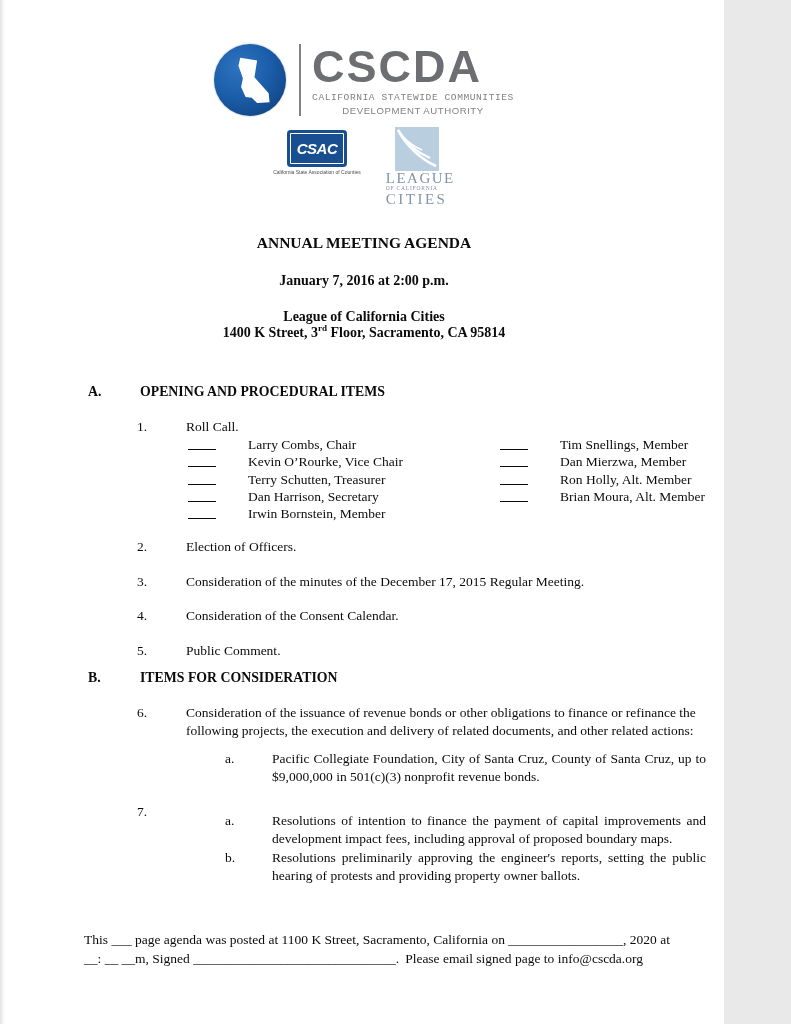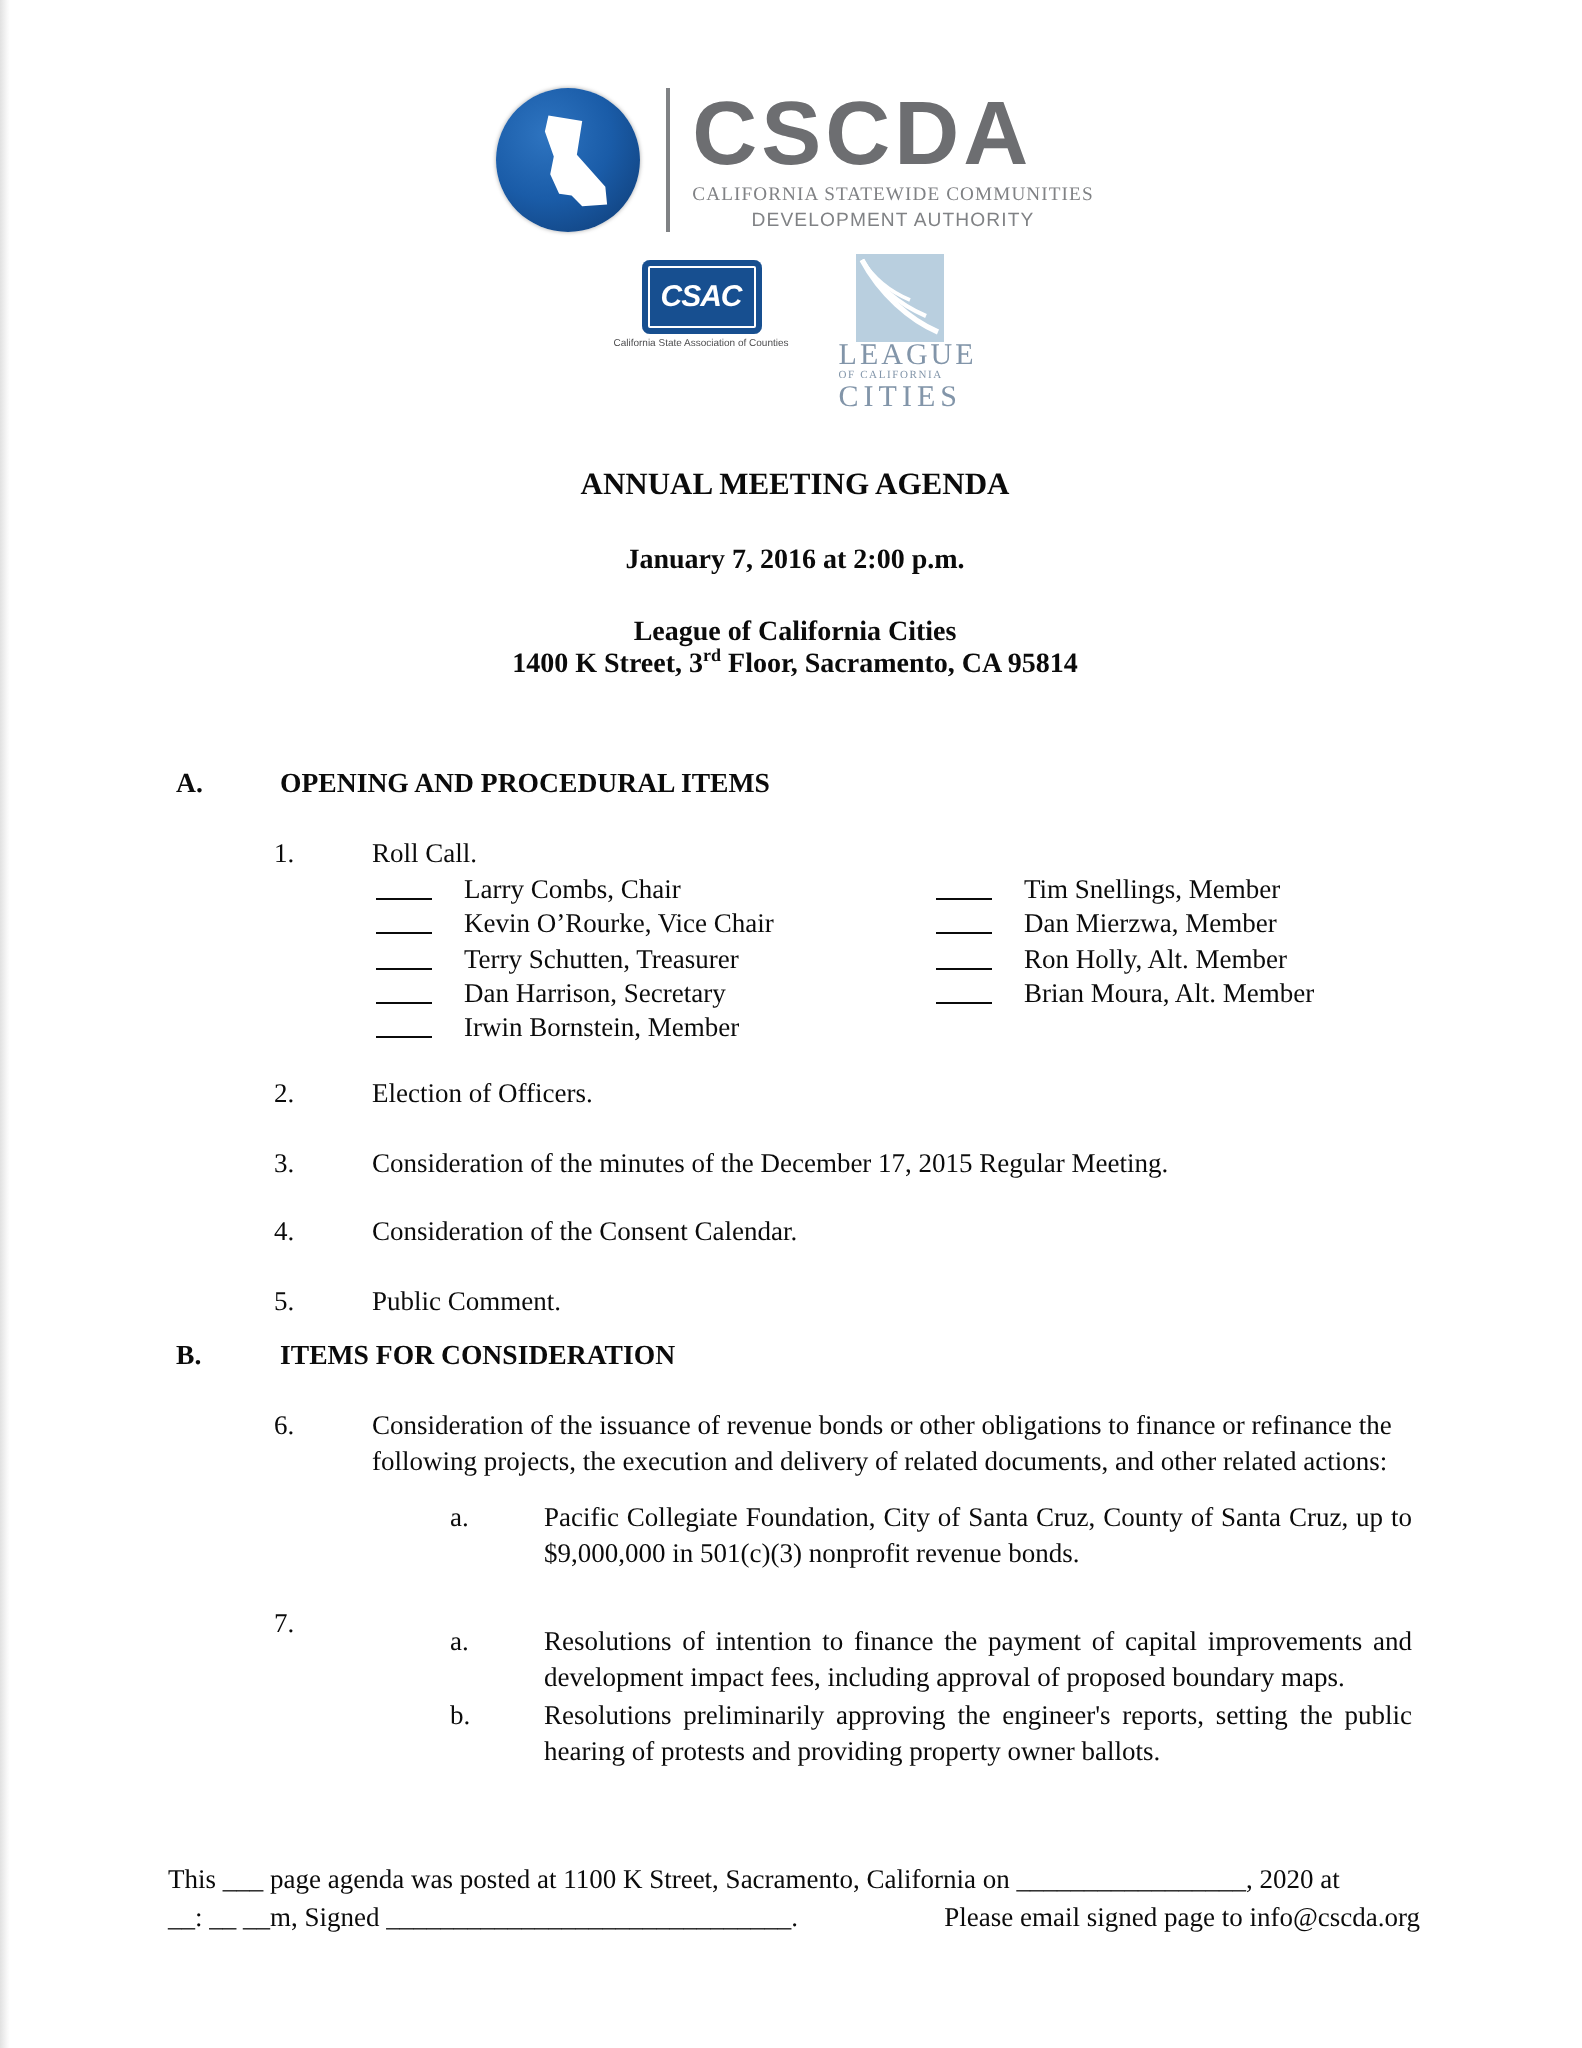--- a/index.html
+++ b/index.html
@@ -1,19 +1,19 @@
 <!DOCTYPE html>
 <html><head>
 <meta charset="utf-8">
 <style>
   * { margin:0; padding:0; box-sizing:border-box; }
   html,body { background:#e9e9e9; }
   body { width:791px; height:1024px; margin:0 auto; font-family:"Liberation Serif", serif; color:#0b0b0b; }
   .page {
-    width:791px; height:1024px; background:#ffffff;
+    width:724px; height:1024px; background:#ffffff;
     display:flex; flex-direction:column;
     padding:44px 81px 56px 85px;
     position:relative; overflow:hidden;
   }
   
   .logo-block { display:flex; flex-direction:column; align-items:center; }
   .cscda-logo { display:flex; align-items:center; }
   .globe {
     width:72px; height:72px; border-radius:50%;
     background:radial-gradient(circle at 35% 32%, #2e74c0 0%, #1a5ca8 48%, #0e3a72 100%);
@@ -21,21 +21,21 @@
     box-shadow:0 0 2px rgba(0,0,0,.35);
   }
   .globe svg { width:64px; height:64px; }
   .logo-divider { width:2px; height:72px; background:#808285; margin:0 11px 0 13px; }
   .cscda-textcol { display:flex; flex-direction:column; }
   .cscda-acronym {
     font-family:"Liberation Sans", sans-serif; font-weight:700;
     font-size:45px; line-height:44px; letter-spacing:2px; color:#6d6e71;
   }
   .cscda-tagline1 {
-    font-family:Liberation Serif, serif; font-size:9.6px; letter-spacing:.55px;
+    font-family:Liberation Mono, monospace; font-size:9.6px; letter-spacing:.55px;
     color:#808285; margin-top:3px; white-space:nowrap;
   }
   .cscda-tagline2 {
     font-family:"Liberation Sans", sans-serif; font-size:9.6px; letter-spacing:.55px;
     color:#808285; text-align:center; margin-top:2px;
   }
   .partner-logos { display:flex; align-items:flex-start; margin-top:11px; gap:18px; }
   .csac-logo { display:flex; flex-direction:column; align-items:center; margin-top:3px; }
   .csac-box {
     width:60px; height:37px; background:#174f90; border-radius:4px;
@@ -69,21 +69,21 @@
   .section-head.first { margin-top:42px; }
   .section-head.second { margin-top:9px; }
   .item { display:grid; grid-template-columns:49px 520px; margin-left:52px; margin-top:16px; }
   .item-text { }
   .just { text-align:justify; }
   .sub-item { display:grid; grid-template-columns:47px 434px; margin-left:39px; margin-top:9px; }
   .sub-item.adjacent { margin-top:0; }
   
   .roll-call {
     display:grid; grid-template-columns:28px 220px 28px auto;
-    column-gap:16px; margin-left:103px; line-height:17.3px;
+    column-gap:32px; margin-left:103px; line-height:17.3px;
   }
   .blank-line { border-bottom:1.2px solid #0b0b0b; height:14px; width:28px; align-self:start; }
   .roll-name { white-space:nowrap; }
   
   .posting-footer { margin-top:auto; font-size:13.5px; line-height:18.5px; margin-left:-1px; }
   .footer-line1 { white-space:nowrap; }
   .footer-line2 { display:flex; justify-content:space-between; white-space:nowrap; }
   
   .scan-edge { position:absolute; left:0; top:0; width:5px; height:100%; background:linear-gradient(90deg,#c9c9c9,#f2f2f2 70%,#ffffff); opacity:.55; }
 </style>

